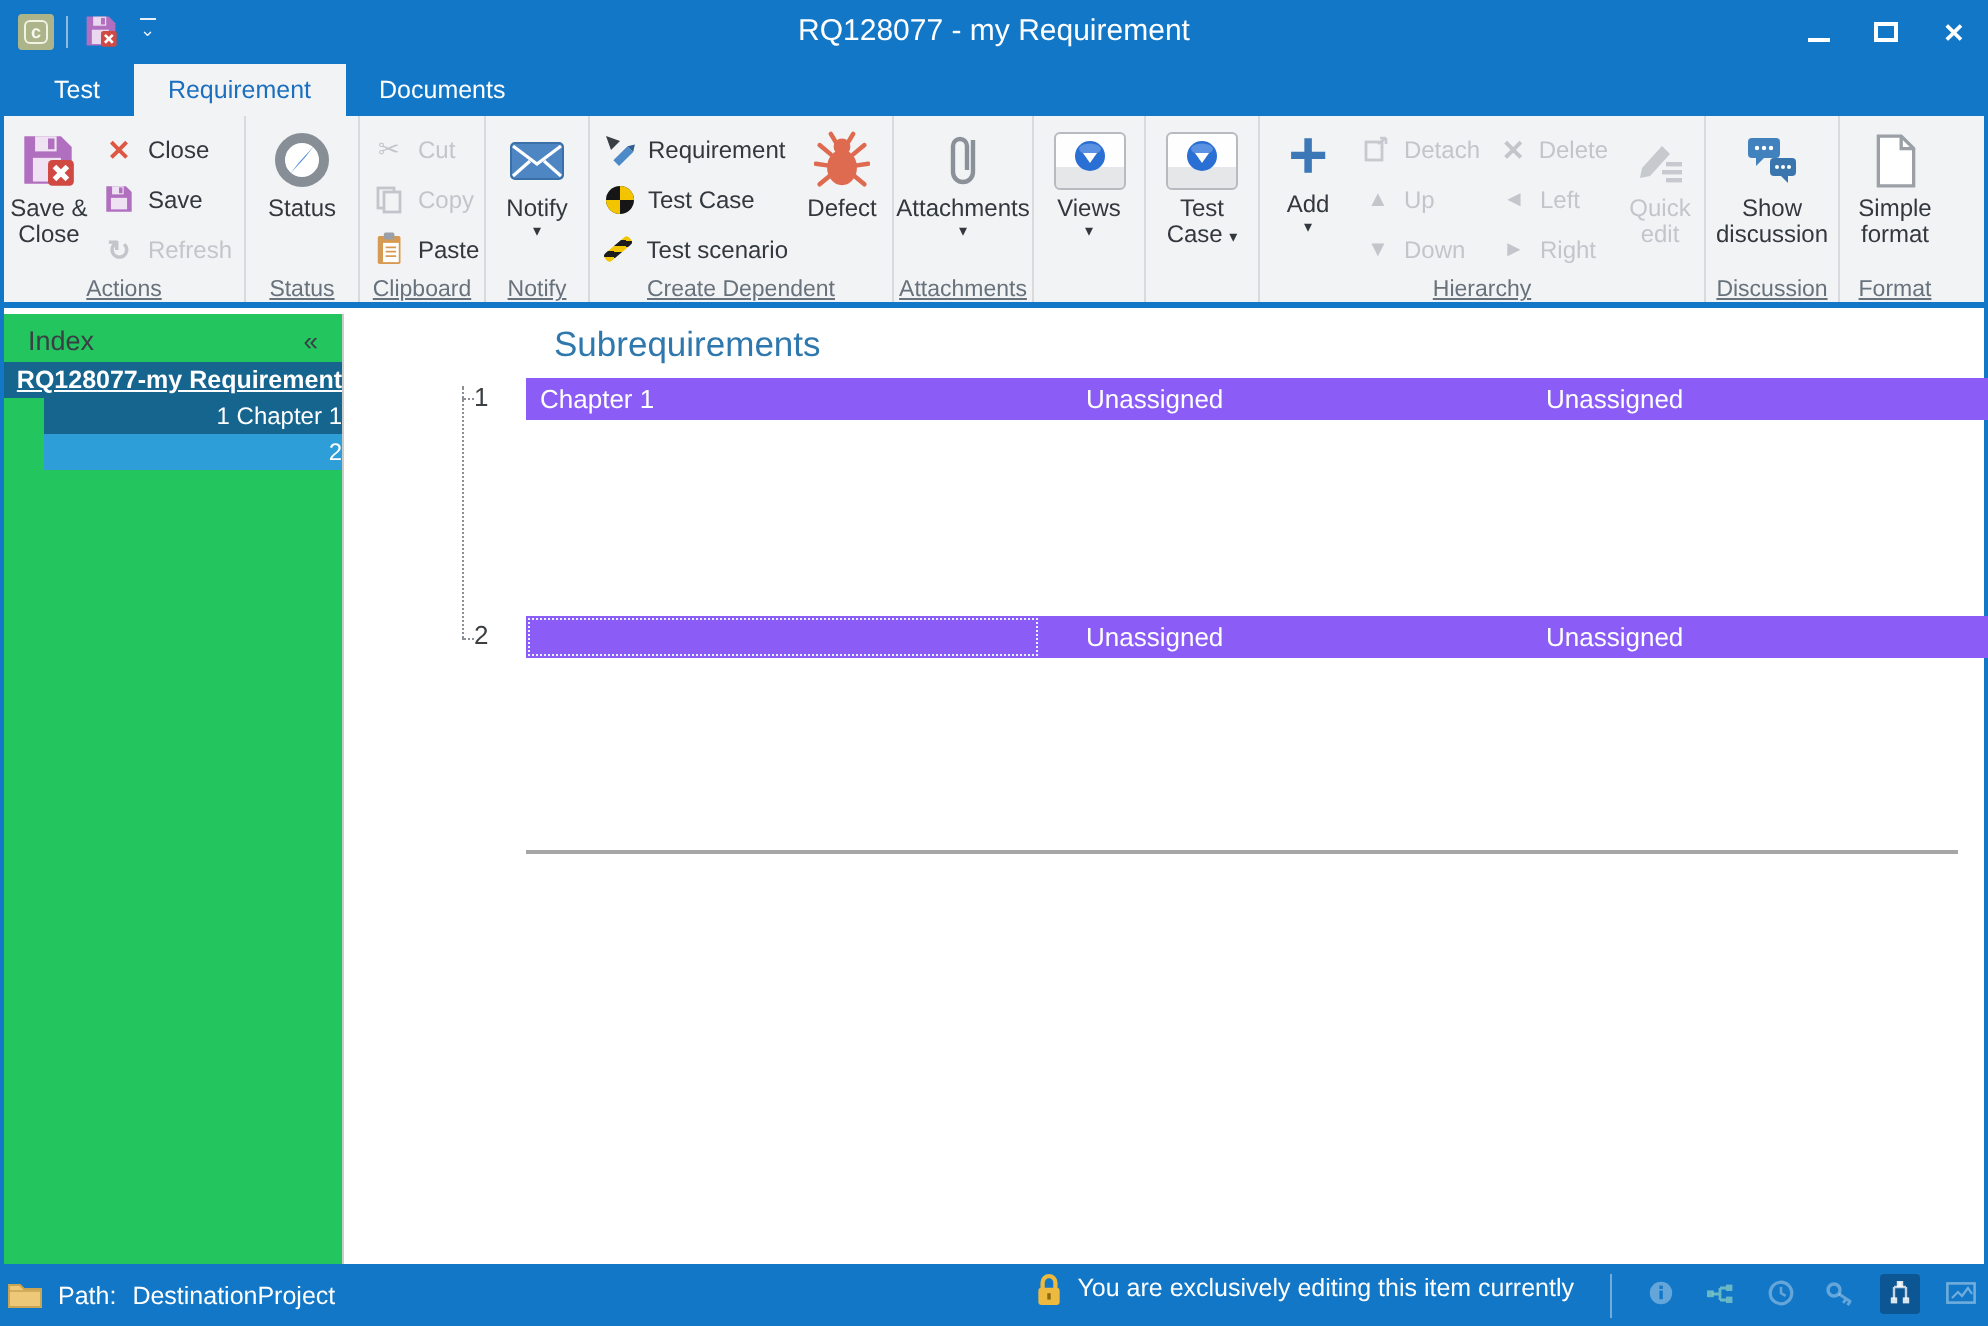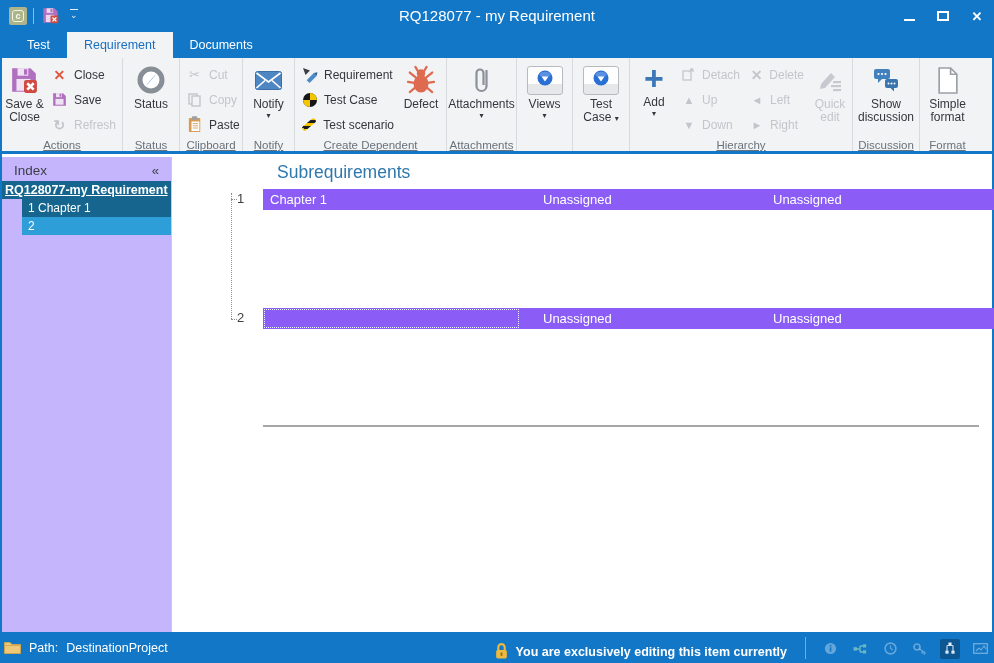--- a/index.html
+++ b/index.html
@@ -45,21 +45,21 @@
   .framebtn { width:36px; height:29px; border:1px solid #B7BBC0; border-radius:3px;
               background:linear-gradient(#FEFEFE 0 62%, #E6E7E8 62%); display:flex; align-items:flex-start; justify-content:center; padding-top:3px; }
   .glyph-red { color:#DD5742; font-size:14px; font-weight:bold; }
   .glyph-gray { color:#C2C6CB; font-size:14px; font-weight:bold; }
   .arrow-glyph { font-size:11px; color:#C6CACF; width:14px; text-align:center; }
   .plus-glyph { font-size:34px; font-weight:bold; color:#3C78B8; line-height:28px; }
   .ts-chain { width:16px; height:5px; border-radius:2px; transform:rotate(-40deg);
               background:repeating-linear-gradient(45deg,#F2C500 0 3px,#1C1C1C 3px 6px); }
 
   
-  .sidebar { position:absolute; top:99px; left:0; width:170px; bottom:0; background:#c4b5fd; border-right:1px solid #CBCBCB; }
+  .sidebar { position:absolute; top:99px; left:0; width:170px; bottom:0; background:#22c55e; border-right:1px solid #CBCBCB;text-align:right; }
   .sb-header { height:24px; display:flex; justify-content:space-between; align-items:center; padding:2px 12px 0 12px;
                font-size:13.5px; color:#3A3F44; }
   .sb-collapse { font-size:13px; color:#3A3F44; }
   .tree-root { height:18px; background:#15658F; color:#fff; font-size:12.5px; font-weight:bold;
                text-decoration:underline; line-height:18px; padding-left:3px; }
   .tree-item { height:18px; margin-left:20px; background:#15658F; color:#fff; font-size:12px; line-height:18px; padding-left:6px; }
   .tree-item.selected { background:#2E9ED9; }
 
   
   .main { position:absolute; top:99px; left:204px; right:0; bottom:0; background:#fff; }
@@ -72,21 +72,21 @@
   .cell-title { width:257px; position:relative; }
   .cell-a { width:214px; }
   .cell-b { width:245px; }
   .edit-outline { position:absolute; inset:1px; border:1px dotted #E9F3FA; }
   .bottom-line { position:absolute; left:57px; top:268px; width:716px; height:2px; background:#A6A6A6; }
 
   
   .statusbar { position:absolute; bottom:0; left:0; right:0; height:31px; background:#1277C7;
                display:flex; align-items:center; padding:0 4px; color:#fff; font-size:12.5px; }
   .sb-path { display:flex; align-items:center; gap:8px; }
-  .sb-right { margin-left:auto; display:flex; align-items:flex-end; gap:8px;font-weight:bold; }
+  .sb-right { margin-left:auto; display:flex; align-items:flex-start; gap:8px; }
   .lock-msg { margin-right:4px; }
   .sb-vdivider { width:1px; height:22px; background:rgba(255,255,255,.4); margin:0 6px; }
   .mini-icons { display:flex; align-items:center; gap:10px; }
   .mini { width:20px; height:20px; display:flex; align-items:center; justify-content:center; border-radius:2px; }
   .mini.pressed { background:rgba(8,60,105,.55); }
 </style>
 </head>
 <body>
 
 <div class="window">

